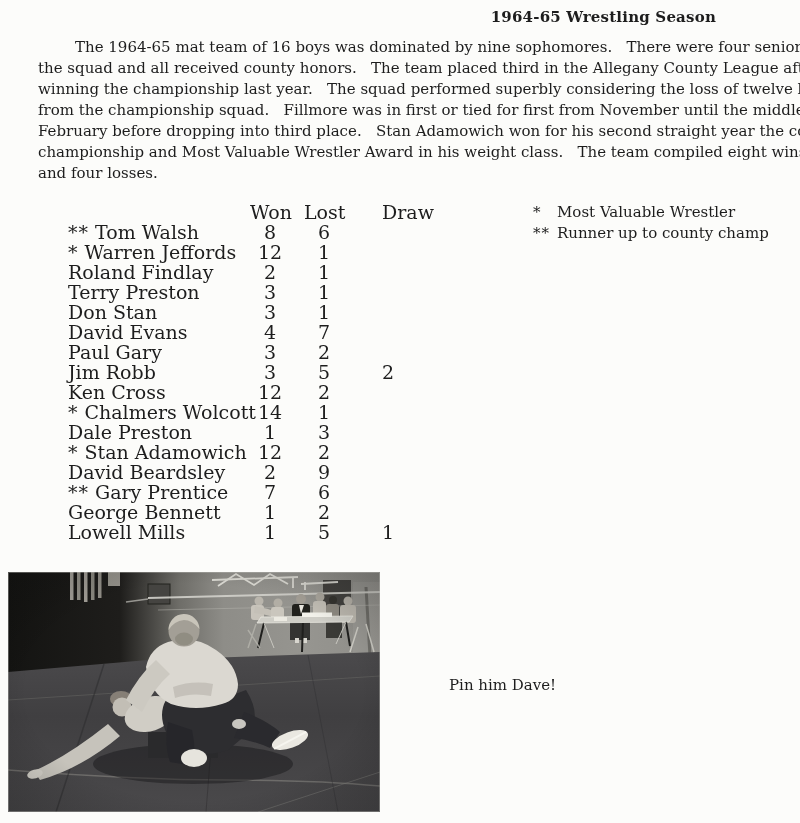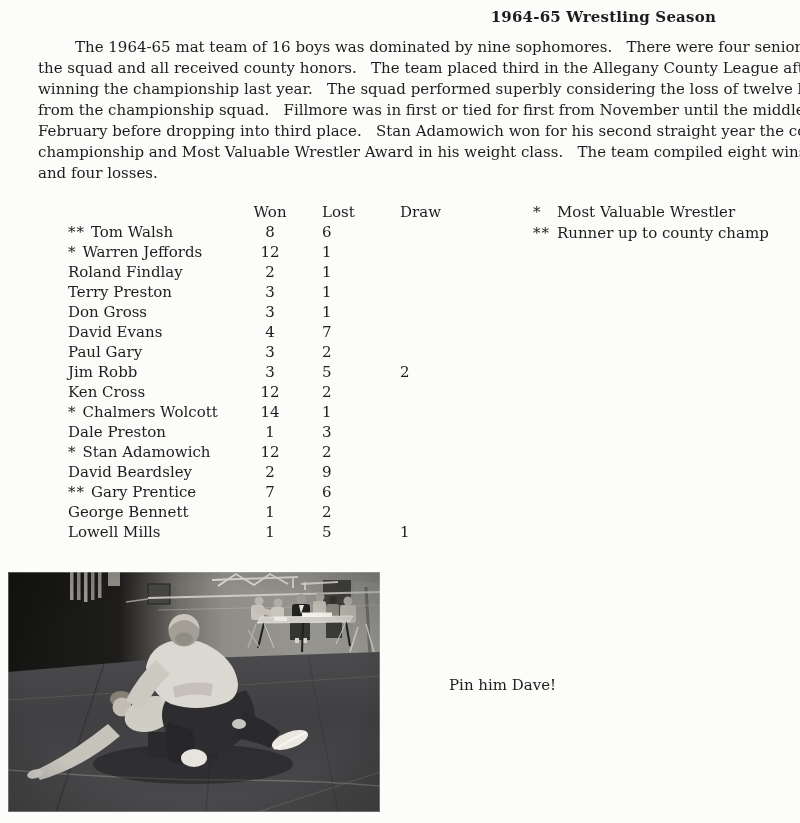--- a/index.html
+++ b/index.html
@@ -16,25 +16,25 @@
     position: absolute; top: 8px; left: 0; width: 716px;
     text-align: right; font-size: 15px; letter-spacing: .2px; font-weight: bold;
   }
   .para {
     position: absolute; top: 37px; left: 38px; width: 740px;
     font-size: 15px; line-height: 21px;
   }
   .pline { white-space: pre; }
   .pline:first-child { text-indent: 37px; }
 
-  .rtable { position: absolute; left: 68px; top: 202px; font-size: 15px; }
+  .rtable { position: absolute; left: 68px; top: 202px; font-size: 19px; }
   .trow { display: flex; height: 20px; line-height: 20px; }
   .c-name { width: 182px; white-space: nowrap; }
   .c-won  { width: 40px; text-align: center; }
-  .c-lost { width: 40px; margin-left: 32px; }
+  .c-lost { width: 40px; margin-left: 14px; text-align: center; }
   .c-draw { width: 40px; margin-left: 38px; }
   .marker:not(:empty) { margin-right: 6px; letter-spacing: 1px; }
 
   .legend { position: absolute; left: 533px; top: 202px; font-size: 15px; line-height: 20.5px; }
   .litem { display: flex; }
   .lmarker { width: 24px; letter-spacing: 1px; }
 
   .photo { position: absolute; left: 8px; top: 572px; width: 372px; height: 240px; }
   .photo svg { display: block; }
 
@@ -81,21 +81,21 @@
         <span class="c-lost">1</span>
         <span class="c-draw"></span>
       </div>
       <div class="trow">
         <span class="c-name"><span class="marker"></span><span>Terry Preston</span></span>
         <span class="c-won">3</span>
         <span class="c-lost">1</span>
         <span class="c-draw"></span>
       </div>
       <div class="trow">
-        <span class="c-name"><span class="marker"></span><span>Don Gross</span></span>
+        <span class="c-name"><span class="marker"></span><span>Don Stan</span></span>
         <span class="c-won">3</span>
         <span class="c-lost">1</span>
         <span class="c-draw"></span>
       </div>
       <div class="trow">
         <span class="c-name"><span class="marker"></span><span>David Evans</span></span>
         <span class="c-won">4</span>
         <span class="c-lost">7</span>
         <span class="c-draw"></span>
       </div>

